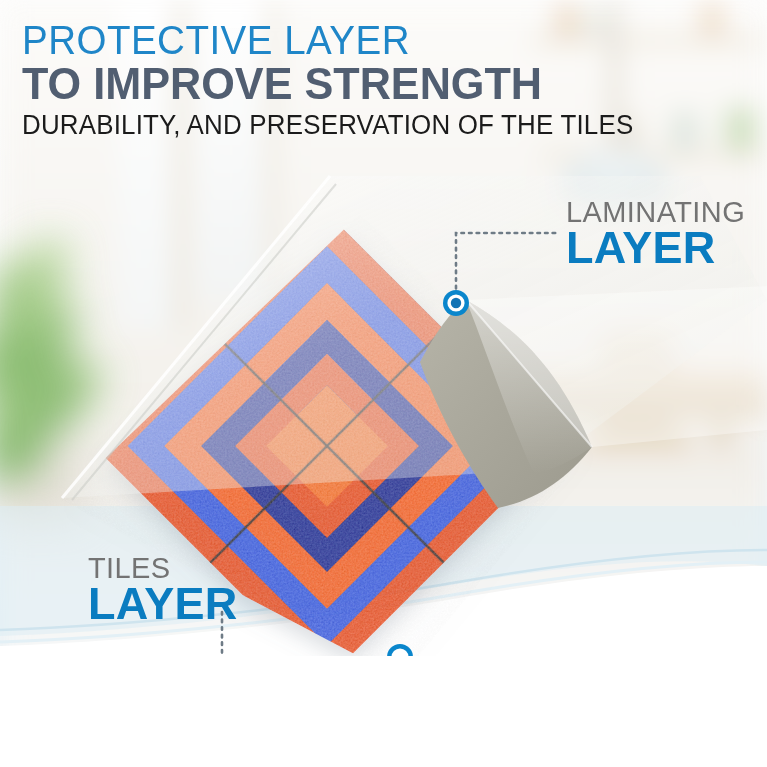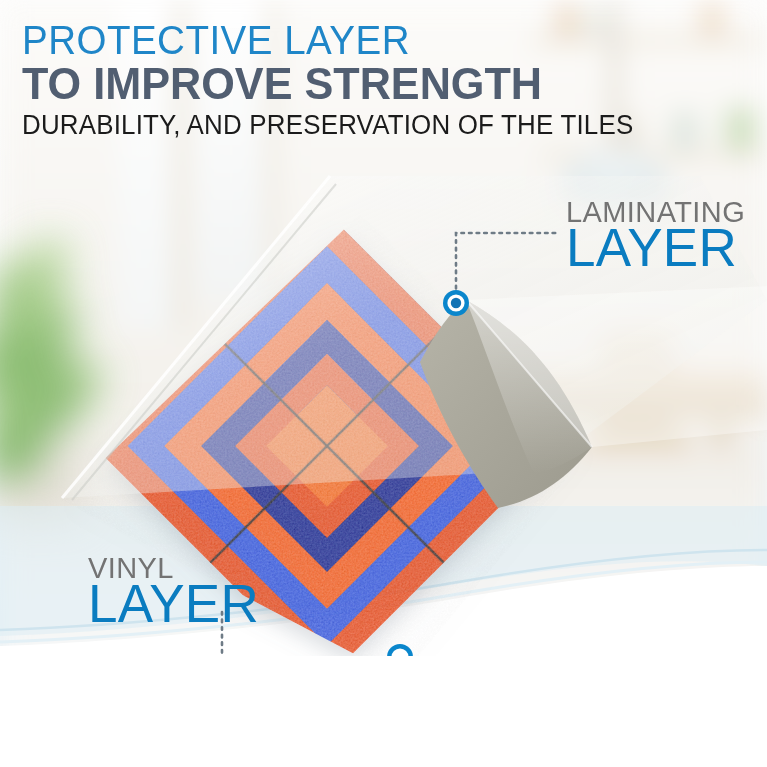--- a/index.html
+++ b/index.html
@@ -60,21 +60,21 @@
   .hl2{font-size:45px;line-height:48px;letter-spacing:0px;font-weight:700;
        color:#515e71;white-space:nowrap;transform:scaleX(.96);transform-origin:left center;
        margin-top:-2px;}
   .hl3{font-size:27px;line-height:31px;letter-spacing:.2px;font-weight:400;
        color:#1b1b1b;white-space:nowrap;transform:scaleX(.96);transform-origin:left center;
        margin-top:2px;}
 
   
   .callout{position:absolute;z-index:45;}
   .co-thin{font-size:29px;line-height:30px;font-weight:300;color:#737373;letter-spacing:.4px;}
-  .co-bold{font-size:53px;line-height:41px;font-weight:400;color:#0a7cc0;letter-spacing:.2px;}
+  .co-bold{font-size:45px;line-height:41px;font-weight:700;color:#0a7cc0;letter-spacing:.2px;}
   #callout-laminating{left:566px;top:197px;text-align:left;}
   #callout-vinyl{left:88px;top:553px;text-align:left;}
 
   
   .svg-layer{position:absolute;left:0;top:0;width:767px;height:767px;}
   #tile-svg{z-index:20;}
   #film-svg{z-index:25;}
   #connector-svg{z-index:42;}
 </style>
 </head>
@@ -300,17 +300,17 @@
     <div class="hl2">TO IMPROVE STRENGTH</div>
     <div class="hl3">DURABILITY, AND PRESERVATION OF THE TILES</div>
   </div>
 
   <div class="callout" id="callout-laminating">
     <div class="co-thin">LAMINATING</div>
     <div class="co-bold">LAYER</div>
   </div>
 
   <div class="callout" id="callout-vinyl">
-    <div class="co-thin">VINYL</div>
+    <div class="co-thin">TILES</div>
     <div class="co-bold">LAYER</div>
   </div>
 
 </div>
 
 </body></html>

